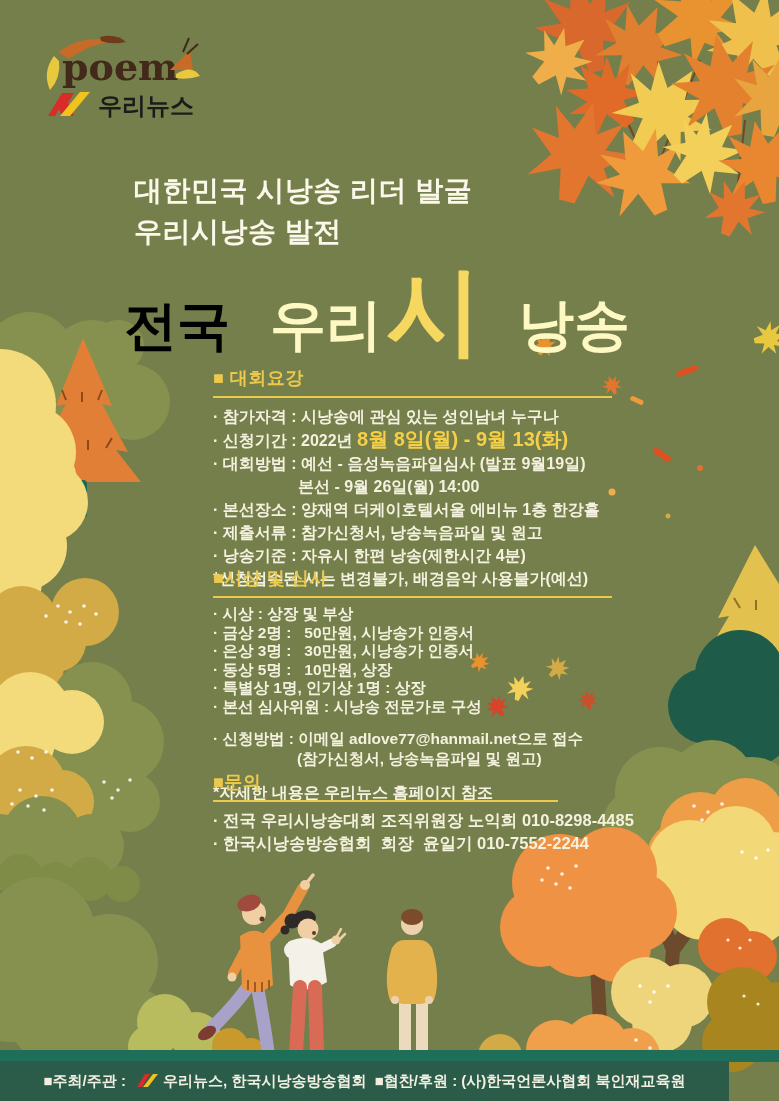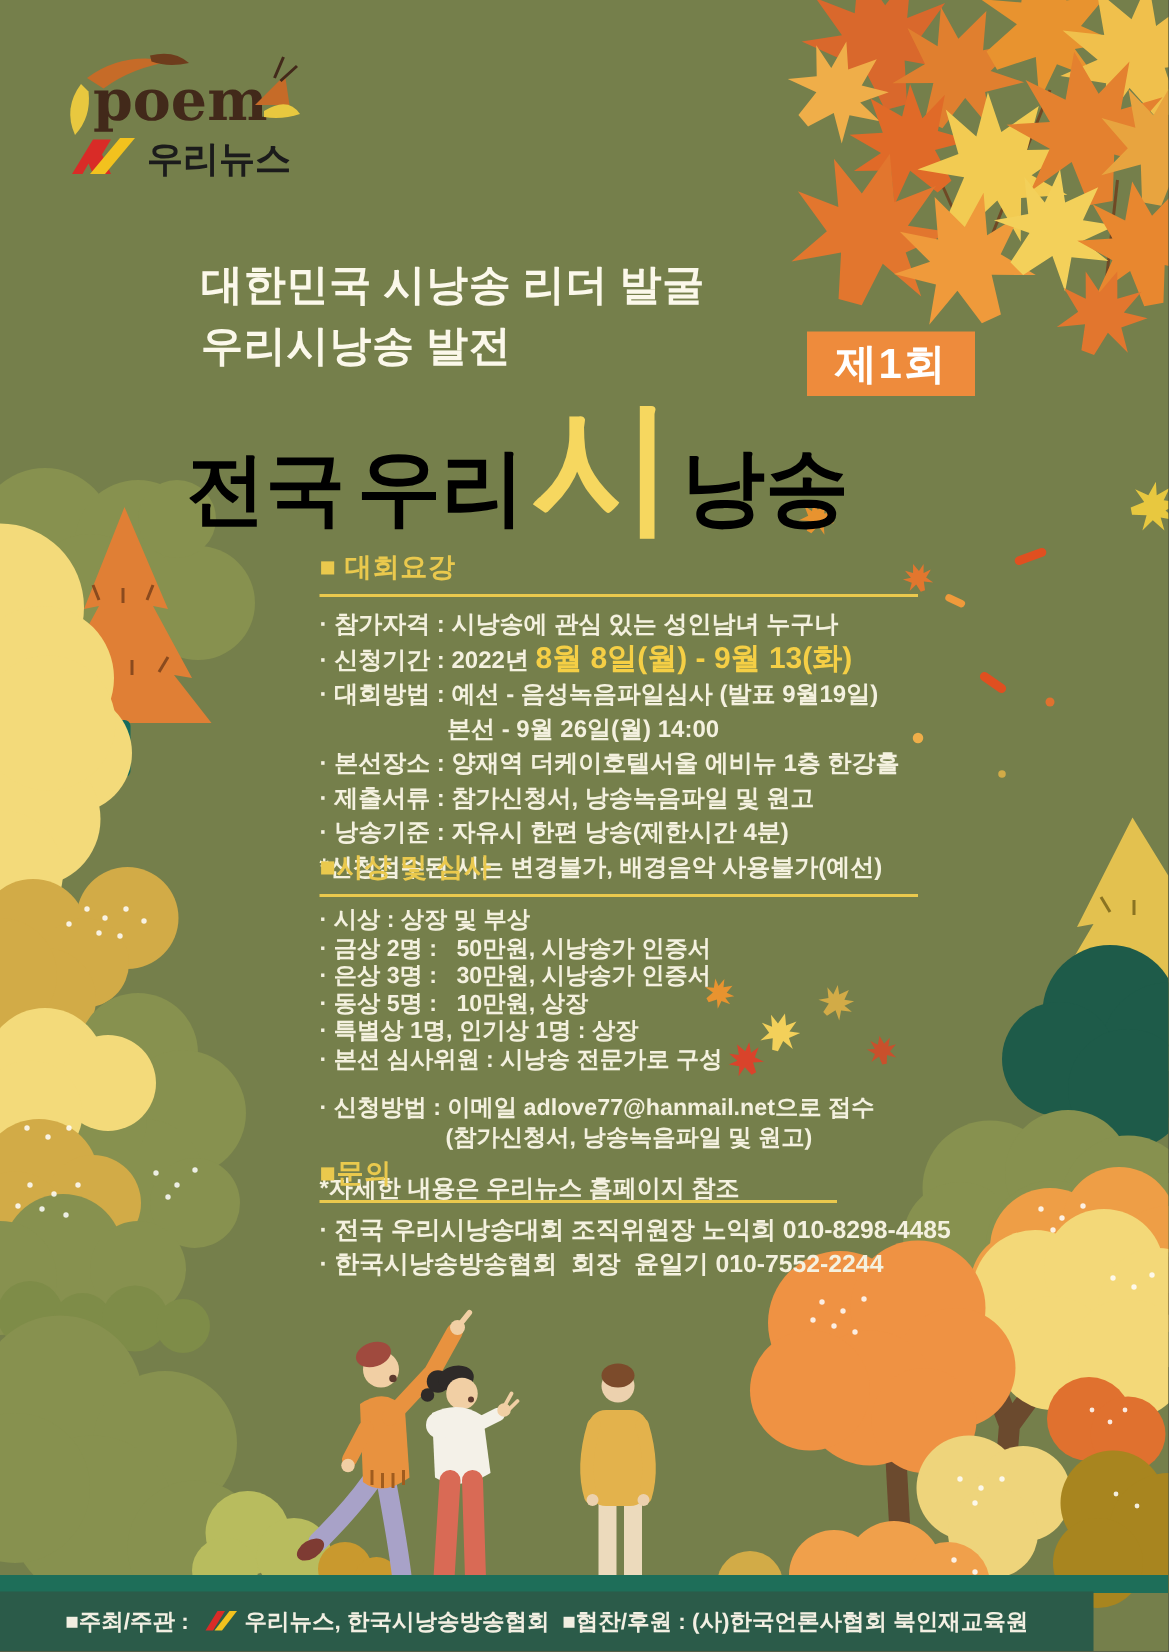--- a/index.html
+++ b/index.html
@@ -4,28 +4,28 @@
 <style>
   html,body{margin:0;padding:0;background:#4a4a42;}
   #poster{position:relative;width:779px;height:1101px;overflow:hidden;
     background:#757f4b;font-family:"Liberation Sans",sans-serif;}
   #deco{position:absolute;left:0;top:0;z-index:0;}
   .abs{position:absolute;z-index:2;}
   
   #poem-logo{left:40px;top:28px;}
   #urinews-logo{left:44px;top:88px;}
   
-  #subtitle{left:134px;top:170px;color:#fbf8ea;font-weight:700;font-size:28px;line-height:41px;letter-spacing:.5px;font-family:Liberation Serif, serif;}
+  #subtitle{left:134px;top:170px;color:#fbf8ea;font-weight:700;font-size:28px;line-height:41px;letter-spacing:.5px;}
   
   #badge{left:538px;top:221px;width:112px;height:43px;background:#ee8b3c;color:#fff;
     font-weight:700;font-size:28px;display:flex;align-items:center;justify-content:center;letter-spacing:1px;}
   
   #main-title{left:124px;top:248px;width:570px;display:flex;align-items:baseline;gap:8px;font-weight:700;white-space:nowrap;}
   #main-title .w{color:#000000;font-size:53px;}
-  #main-title .y{color:#000000;font-size:56px;}
+  #main-title .y{color:#fef9c3;font-size:56px;margin-left:32px;}
   #main-title .big{color:#f6d75f;font-size:96px;margin:0 -4px;}
   
   .section{color:#f4f1df;}
   .sec-header{color:#eac94d;font-weight:700;font-size:18px;letter-spacing:.5px;}
   .underline{height:2px;background:#eac94d;margin-top:6px;}
   .lines{margin-top:7px;}
   .line{font-size:16px;line-height:23px;white-space:pre-wrap;font-weight:600;}
   .hl{color:#f5cf45;font-weight:800;font-size:20px;line-height:23px;}
   .indent1{padding-left:85px;}
   .indent2{padding-left:84px;}
@@ -369,21 +369,20 @@
     <polygon points="4,28 18,5 30,5 24,15 30,28 18,28 15,21 11,28" fill="#d92b27"></polygon>
     <polygon points="16,28 36,4 46,4 26,28" fill="#f2c21e"></polygon>
     <text x="54" y="26" font-size="24" font-weight="bold" fill="#1b1b1b" font-family="Liberation Sans, sans-serif">우리뉴스</text>
   </svg>
 
   <div class="abs" id="subtitle">
     <div>대한민국 시낭송 리더 발굴</div>
     <div>우리시낭송 발전</div>
   </div>
 
-  <div class="abs" id="badge">제1회</div>
 
   <div class="abs" id="main-title">
     <span class="w">전국</span>
     <span class="y">우리</span>
     <span class="big">시</span>
     <span class="y">낭송</span>
   </div>
 
   <div class="abs section" id="sec-overview">
     <div class="sec-header">■ 대회요강</div>

